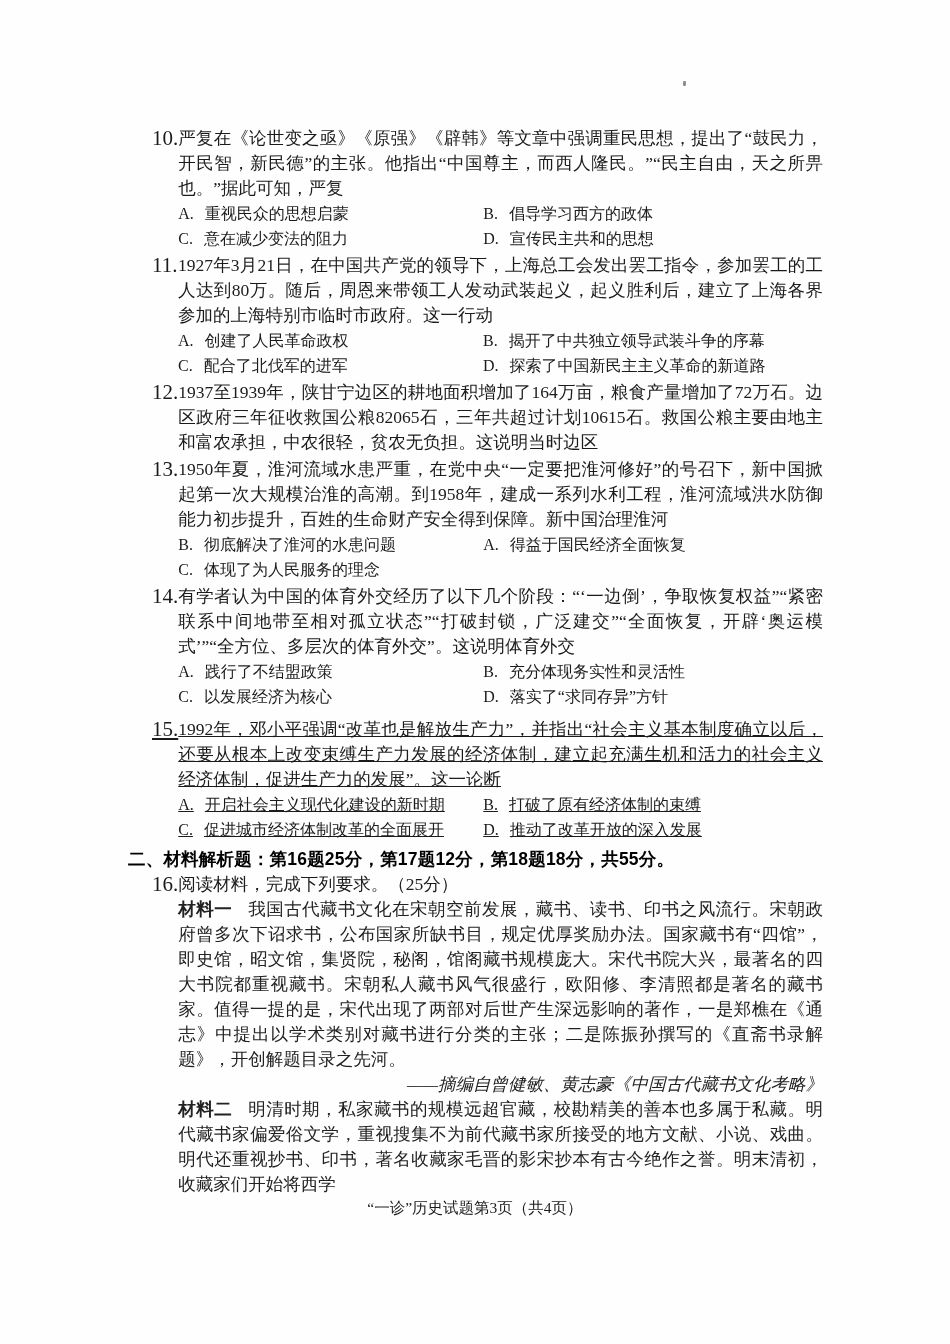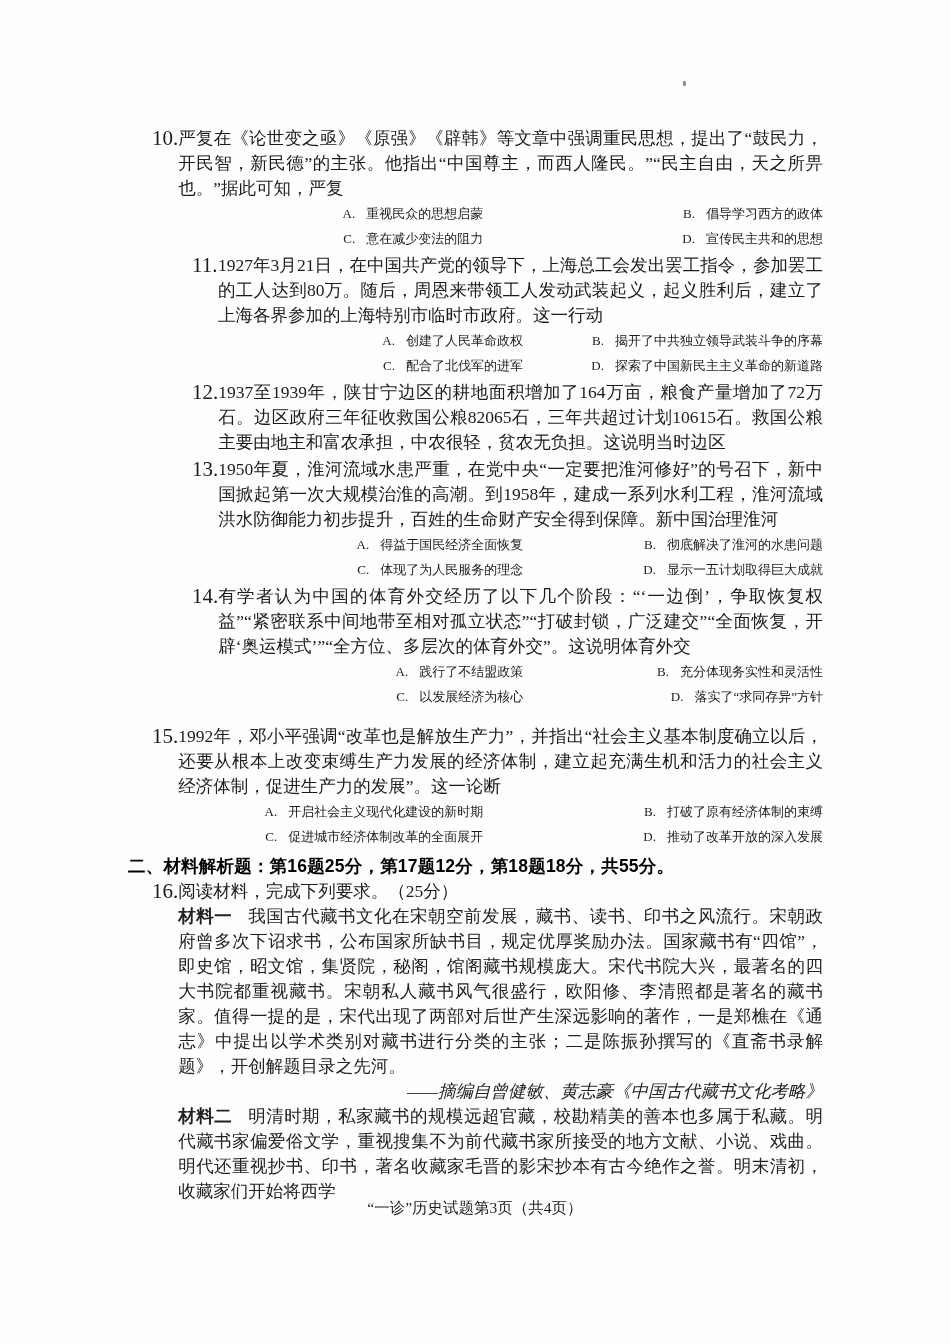--- a/index.html
+++ b/index.html
@@ -37,29 +37,28 @@
     font-size: 17.5px;
     line-height: 25px;
     text-align: justify;
     text-justify: inter-character;
   }
   .opts {
     display: grid;
     grid-template-columns: 305px 1fr;
   }
   .opt {
-    font-size: 13px;
+    font-size: 16px;
     line-height: 25px;
     white-space: nowrap;
     overflow: visible;
-    text-align: right;
   }
   .opt .lab { margin-right: 11px; }
-  .mt4 { margin-top: 15px; }
-  .mt2 { margin-top: 2px; margin-left: 40px; }
+  .mt4 { margin-top: 8px; text-decoration: underline; }
+  .mt2 { margin-top: 2px; }
   .section-heading {
     margin-left: -24px;
     margin-top: 4px;
     font-family: "Liberation Sans", "DejaVu Sans", sans-serif;
     font-weight: 700;
     font-size: 17.5px;
     line-height: 26px;
     color: #000000;
     letter-spacing: 0.2px;
   }
@@ -137,24 +136,23 @@
       <div class="qbody">
         <p class="stem">1937至1939年，陕甘宁边区的耕地面积增加了164万亩，粮食产量增加了72万石。边区政府三年征收救国公粮82065石，三年共超过计划10615石。救国公粮主要由地主和富农承担，中农很轻，贫农无负担。这说明当时边区</p>
       </div>
     </div>
 
     <div class="q mt2">
       <div class="qnum">13.</div>
       <div class="qbody">
         <p class="stem">1950年夏，淮河流域水患严重，在党中央“一定要把淮河修好”的号召下，新中国掀起第一次大规模治淮的高潮。到1958年，建成一系列水利工程，淮河流域洪水防御能力初步提升，百姓的生命财产安全得到保障。新中国治理淮河</p>
         <div class="opts">
+          <div class="opt"><span class="lab">B.</span><span>彻底解决了淮河的水患问题</span></div>
           <div class="opt"><span class="lab">A.</span><span>得益于国民经济全面恢复</span></div>
-          <div class="opt"><span class="lab">B.</span><span>彻底解决了淮河的水患问题</span></div>
           <div class="opt"><span class="lab">C.</span><span>体现了为人民服务的理念</span></div>
-          <div class="opt"><span class="lab">D.</span><span>显示一五计划取得巨大成就</span></div>
         </div>
       </div>
     </div>
 
     <div class="q mt2">
       <div class="qnum">14.</div>
       <div class="qbody">
         <p class="stem">有学者认为中国的体育外交经历了以下几个阶段：“‘一边倒’，争取恢复权益”“紧密联系中间地带至相对孤立状态”“打破封锁，广泛建交”“全面恢复，开辟‘奥运模式’”“全方位、多层次的体育外交”。这说明体育外交</p>
         <div class="opts">
           <div class="opt"><span class="lab">A.</span><span>践行了不结盟政策</span></div>

